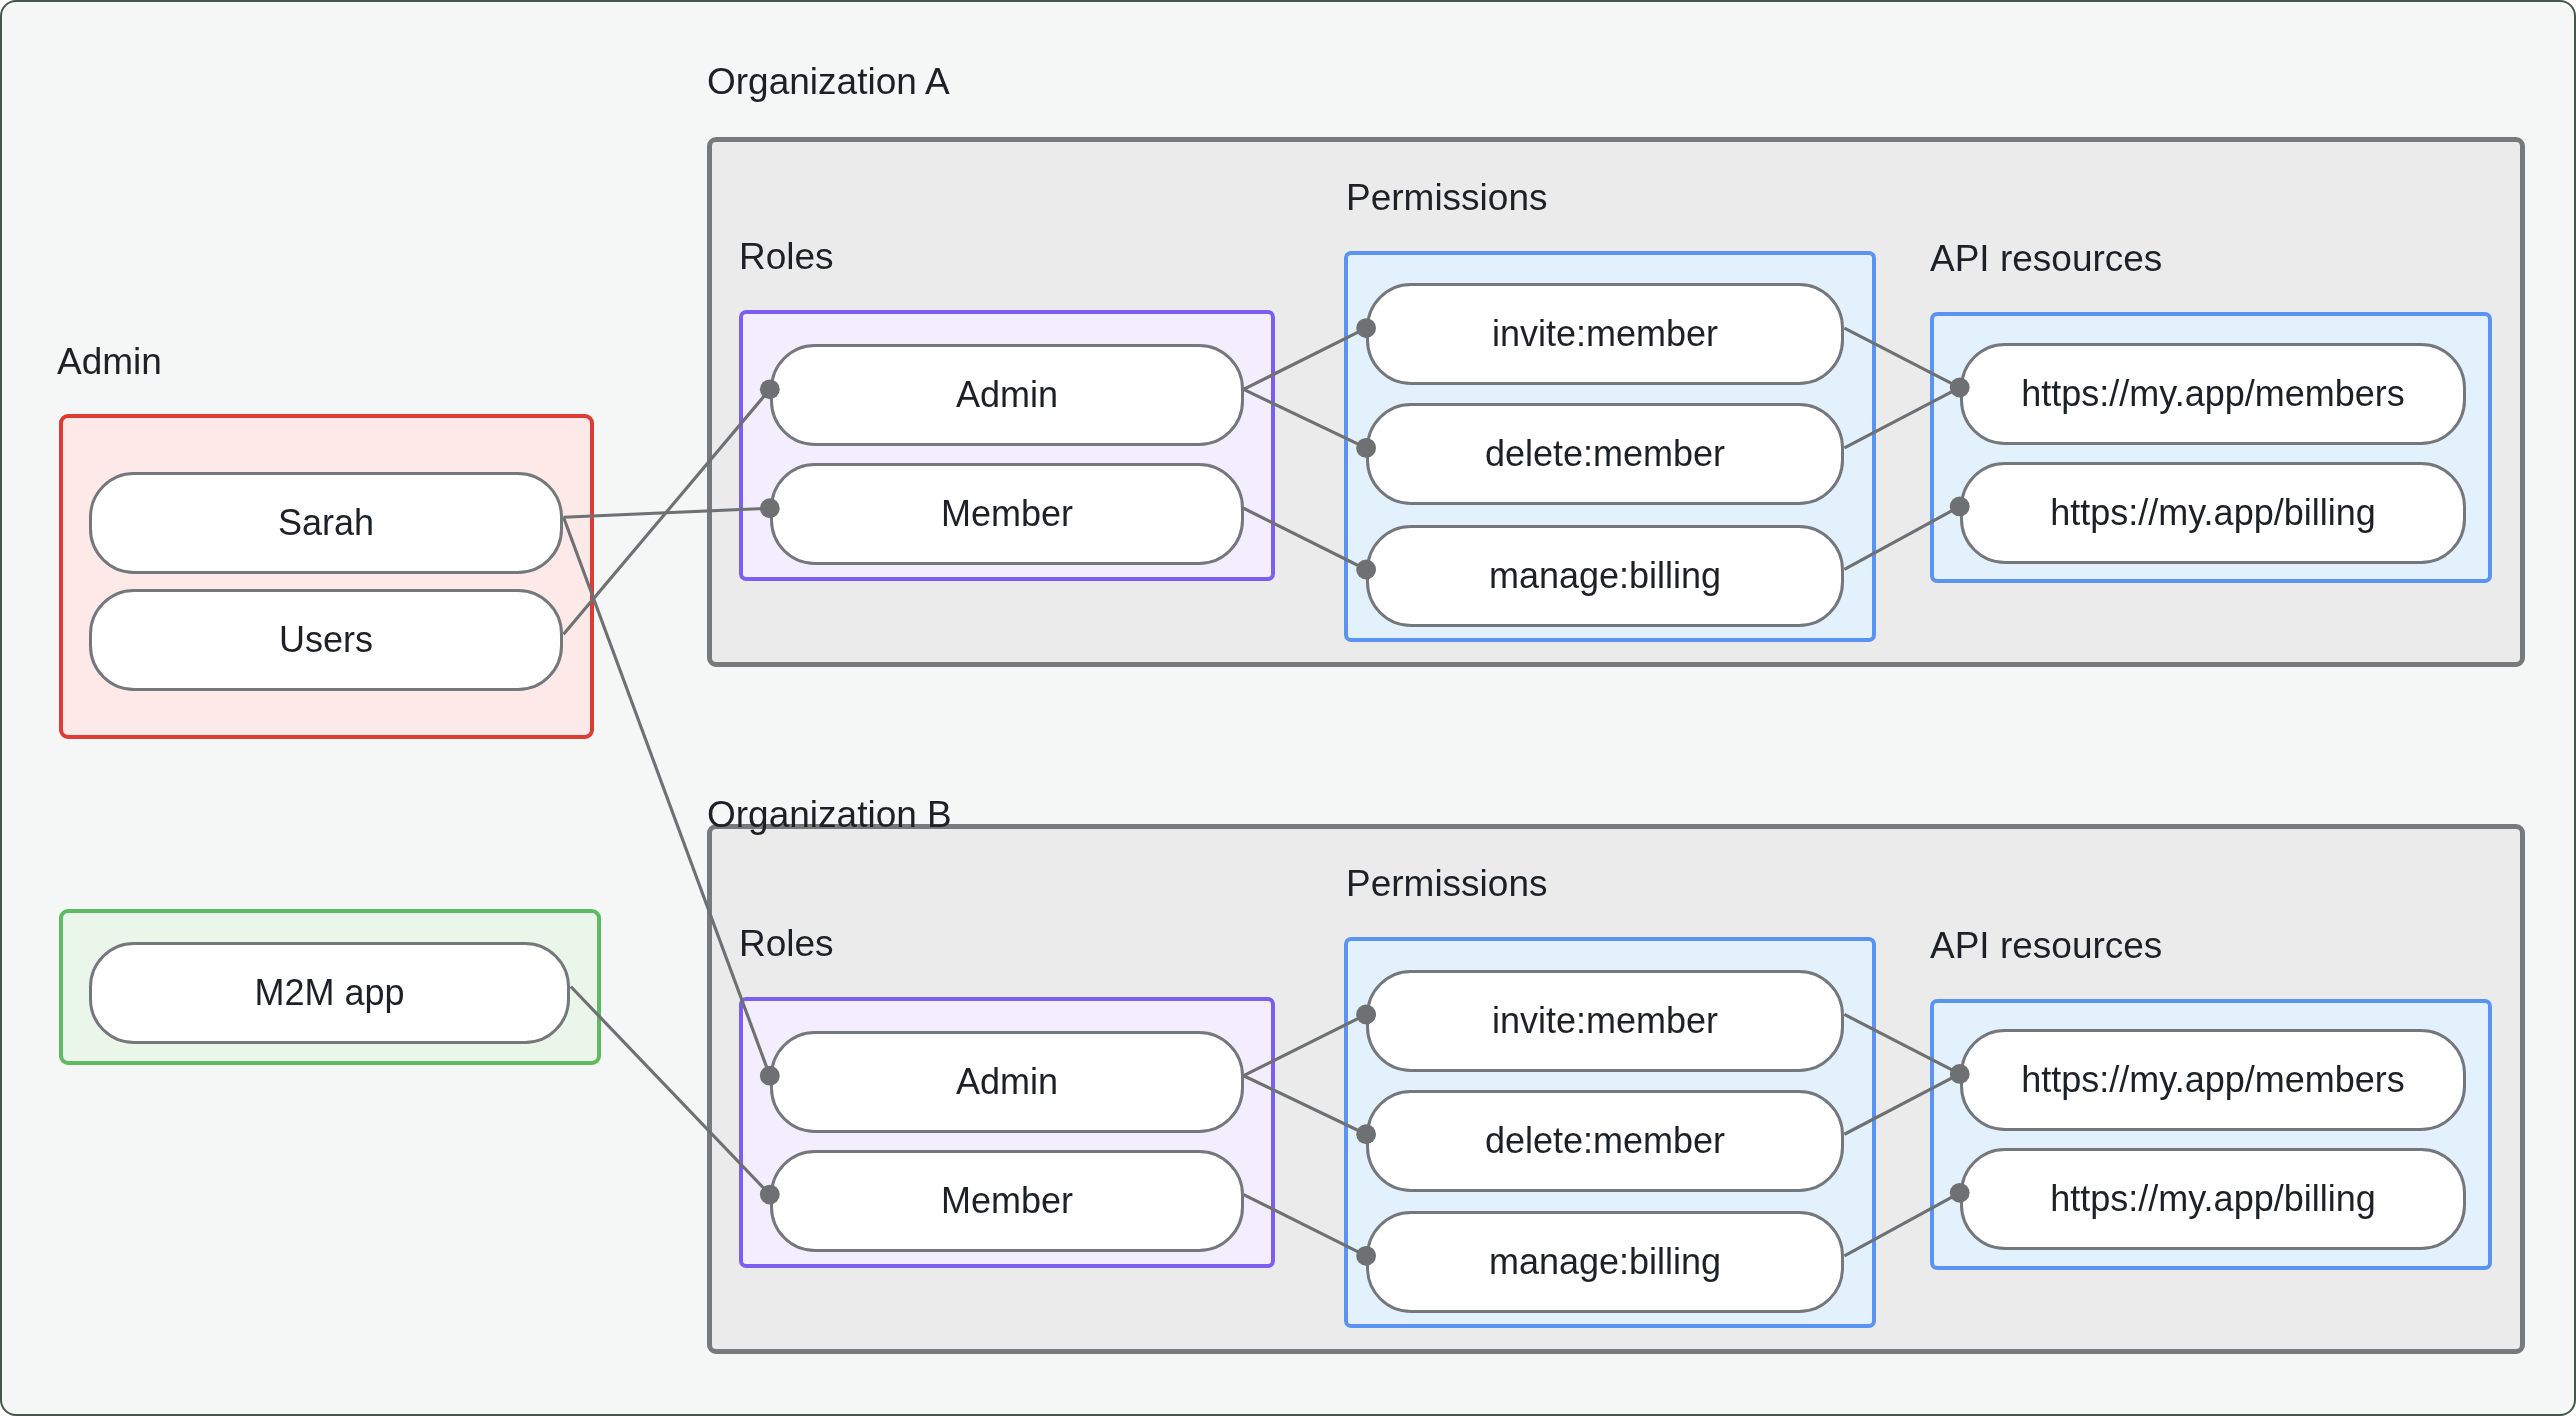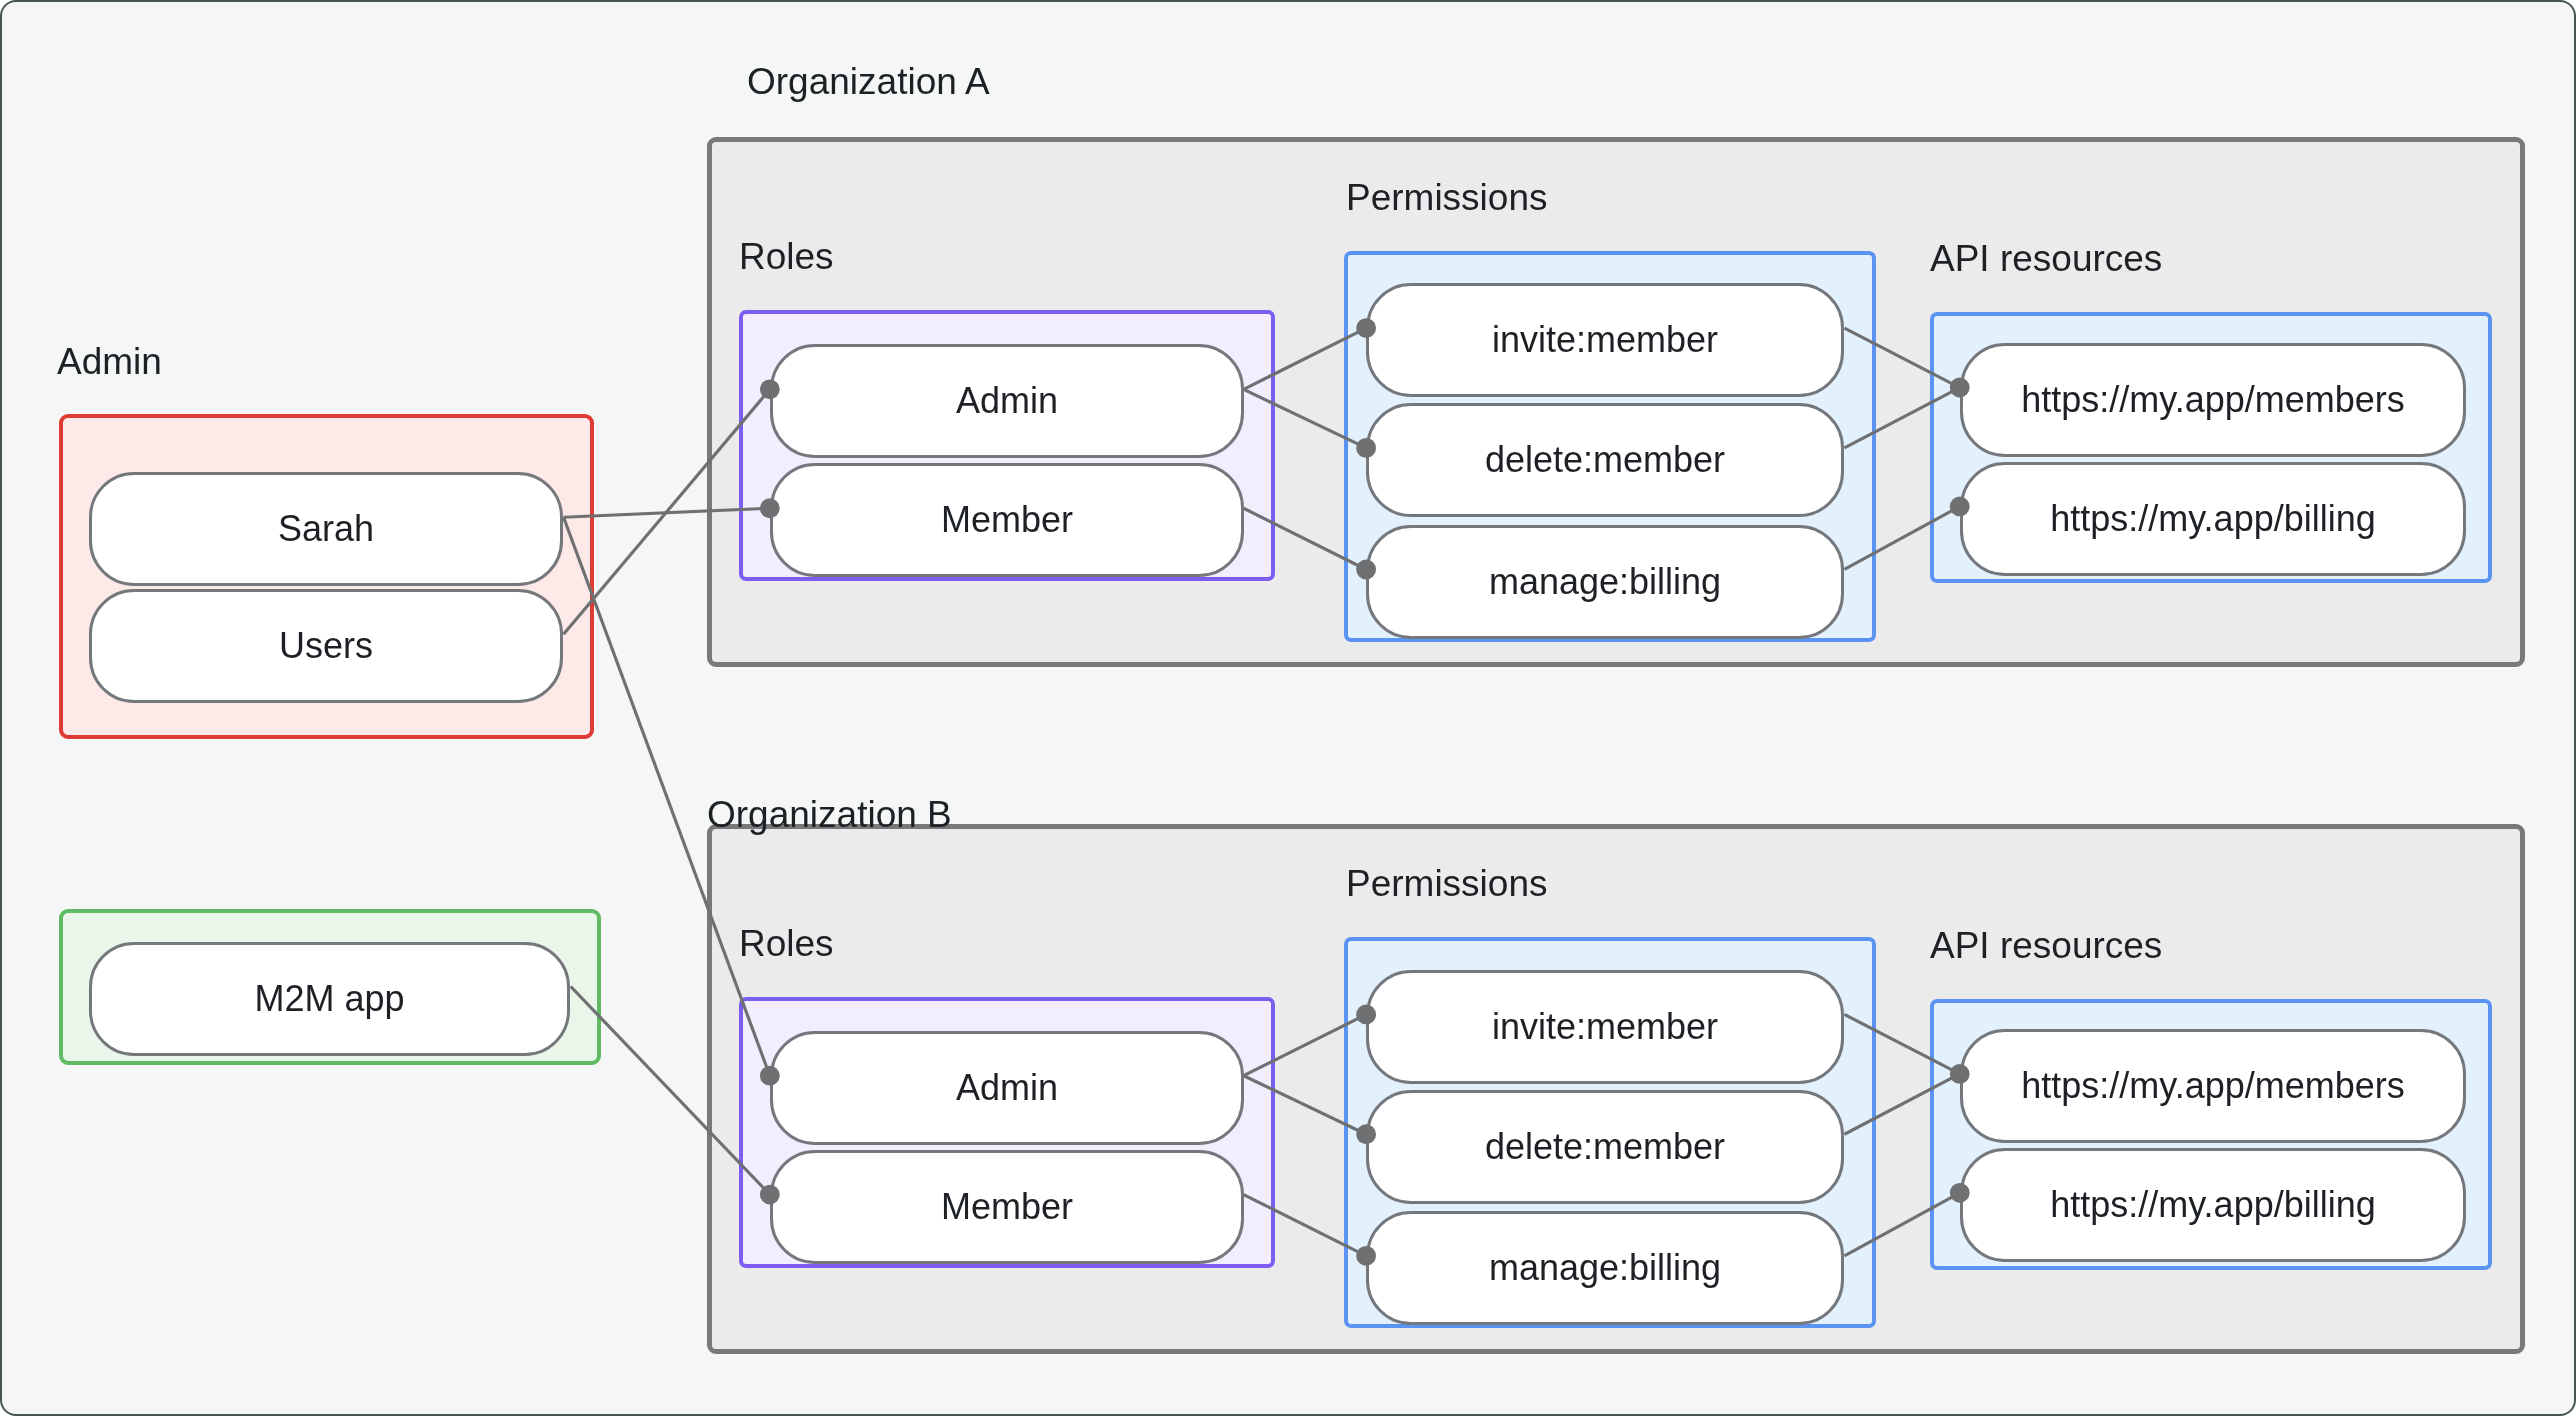--- a/index.html
+++ b/index.html
@@ -18,21 +18,21 @@
   .org-box{background:#ebebeb;border:5.4px solid #77797b;border-radius:9px;}
   .users-box{background:#fdeae8;border:4.5px solid #de3b35;border-radius:9px;}
   .m2m-box{background:#e9f6e9;border:4.5px solid #5fba63;border-radius:9px;}
   .roles-box{background:#f3eefe;border:4.5px solid #7c5ef2;border-radius:7.2px;}
   .blue-box{background:#e3f1fd;border:4.5px solid #5b93f2;border-radius:7.2px;}
   .slabel{
     position:absolute;font-size:37px;line-height:41px;
     font-weight:400;color:#1d2126;white-space:nowrap;
   }
   .pill{
-    position:absolute;height:114px;box-sizing:border-box;
+    position:absolute;height:102px;box-sizing:border-box;
     background:#ffffff;border:3.6px solid #74787c;border-radius:45px;
     display:flex;align-items:center;justify-content:center;
     font-size:36px;color:#1d2126;white-space:nowrap;
     z-index:3;
   }
   svg.layer{position:absolute;left:0;top:0;pointer-events:none;}
   #edges{z-index:2;}
   #dots{z-index:4;}
 </style>
 </head>
@@ -49,21 +49,21 @@
   <div class="gbox roles-box" style="left:737px;top:308px;width:536px;height:271px;"></div>
   <div class="gbox blue-box" style="left:1342px;top:249px;width:532px;height:391px;"></div>
   <div class="gbox blue-box" style="left:1928px;top:310px;width:562px;height:271px;"></div>
 
   <div class="gbox roles-box" style="left:737px;top:995px;width:536px;height:271px;"></div>
   <div class="gbox blue-box" style="left:1342px;top:935px;width:532px;height:391px;"></div>
   <div class="gbox blue-box" style="left:1928px;top:997px;width:562px;height:271px;"></div>
 
   <div class="slabel" style="left:55px;top:339px;">Admin</div>
 
-  <div class="slabel" style="left:705px;top:59px;margin-left:40px;">Organization A</div>
+  <div class="slabel" style="left:705px;top:59px;">Organization A</div>
   <div class="slabel" style="left:737px;top:234px;">Roles</div>
   <div class="slabel" style="left:1344px;top:175px;">Permissions</div>
   <div class="slabel" style="left:1928px;top:236px;">API resources</div>
 
   <div class="slabel" style="left:705px;top:750px;margin-top:42px;">Organization B</div>
   <div class="slabel" style="left:737px;top:921px;">Roles</div>
   <div class="slabel" style="left:1344px;top:861px;">Permissions</div>
   <div class="slabel" style="left:1928px;top:923px;">API resources</div>
 
   <svg id="edges" class="layer" width="2576" height="1416" viewBox="0 0 2859 1572">

